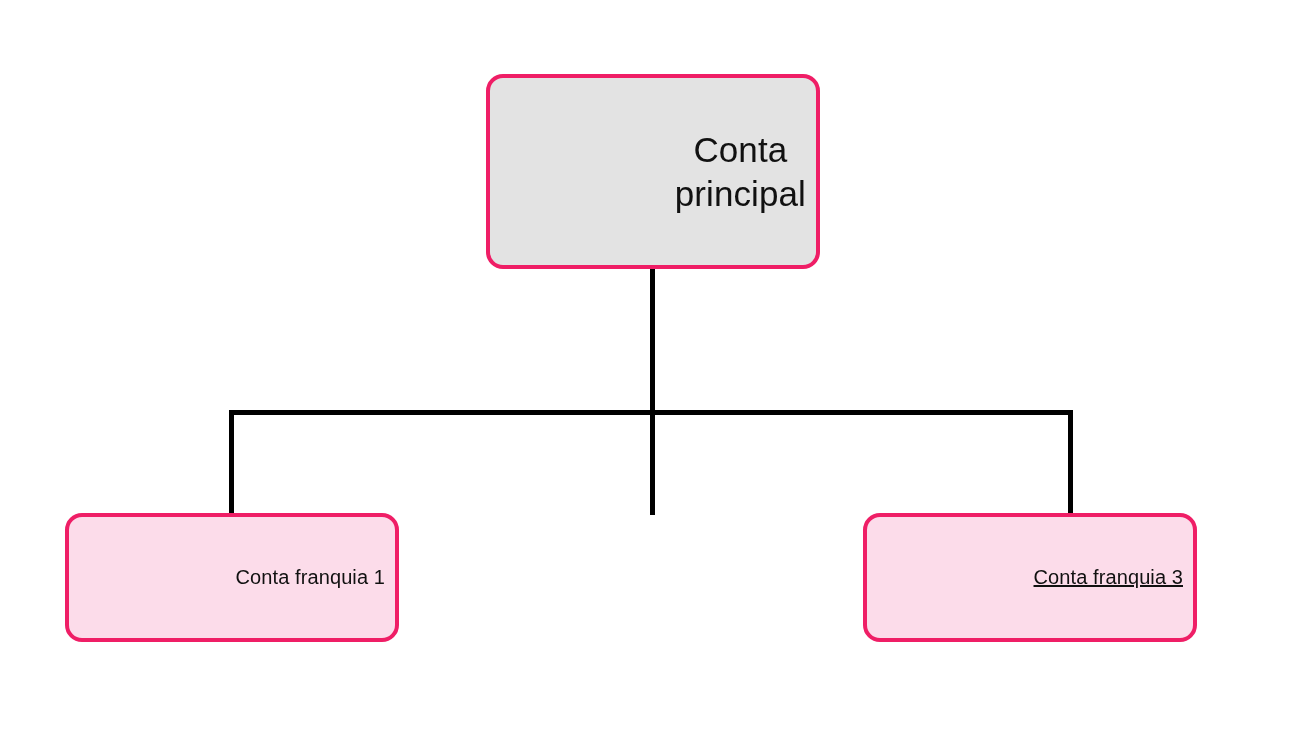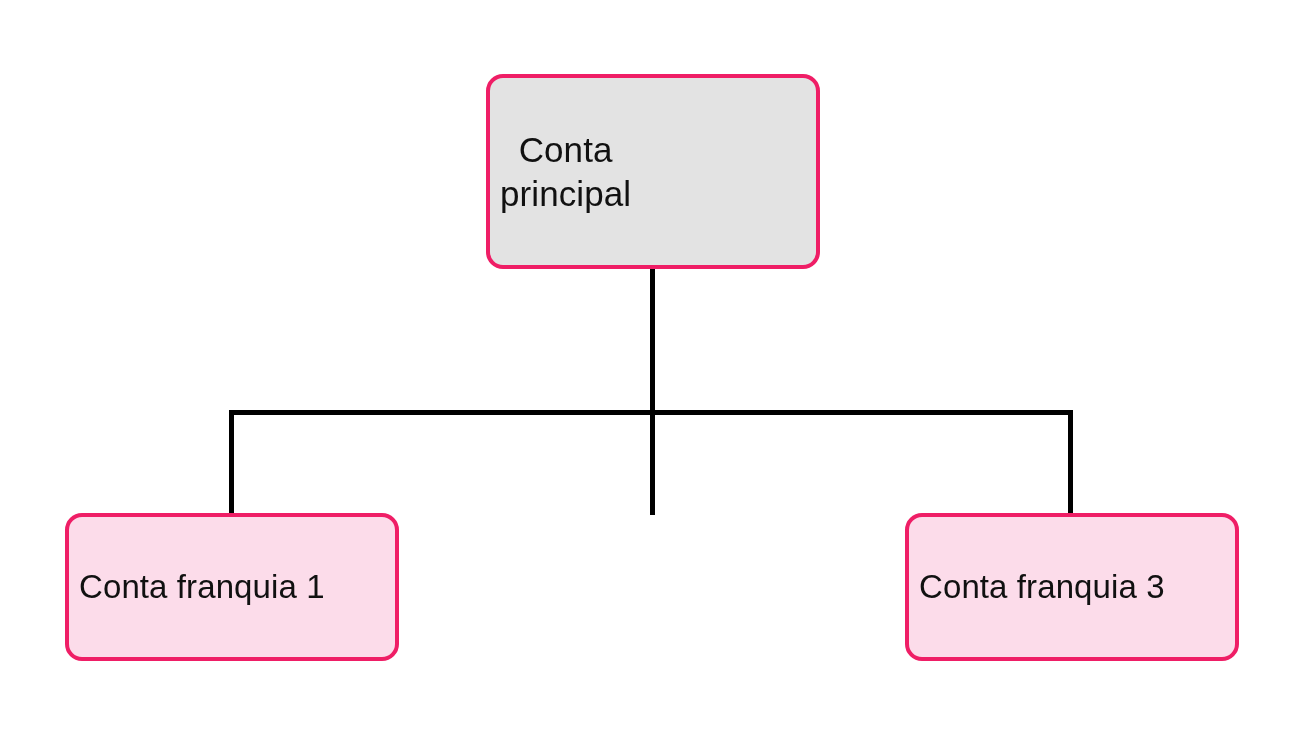--- a/index.html
+++ b/index.html
@@ -25,49 +25,49 @@
     top: 0;
     width: 1296px;
     height: 752px;
     pointer-events: none;
   }
   .node {
     position: absolute;
     box-sizing: border-box;
     display: flex;
     align-items: center;
-    justify-content: flex-start;
+    justify-content: flex-end;
     text-align: center;
     border-style: solid;
     border-width: 4px;
     border-radius: 17px;
     color: #111111;
     line-height: 1.24;
     letter-spacing: 0.1px;
   }
   .node-root {
     left: 486px;
     top: 74px;
     width: 334px;
     height: 195px;
     background: #e3e3e3;
     border-color: #ef1e66;
     font-size: 35px;
   }
   .node-child {
     top: 513px;
     width: 334px;
-    height: 148px;
+    height: 129px;
     background: #fcdcea;
     border-color: #ef1e66;
-    font-size: 33px;
+    font-size: 20px;
   }
   .node-child-1 { left: 65px; }
   .node-child-2 { left: 486px; }
-  .node-child-3 { left: 905px; }
+  .node-child-3 { left: 863px; text-decoration: underline; }
   .node-label {
     display: block;
     padding: 0 10px;
     white-space: pre-line;
   }
 </style>
 </head>
 <body>
 
 <div id="org-chart">

